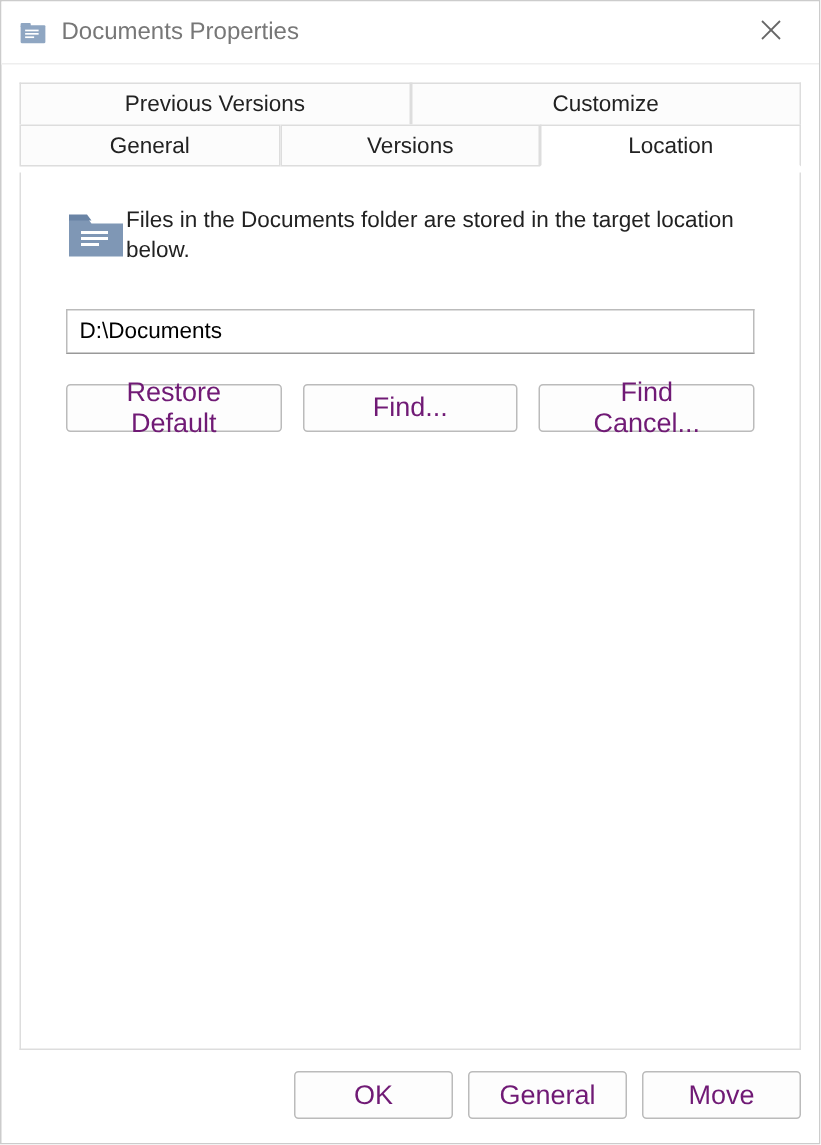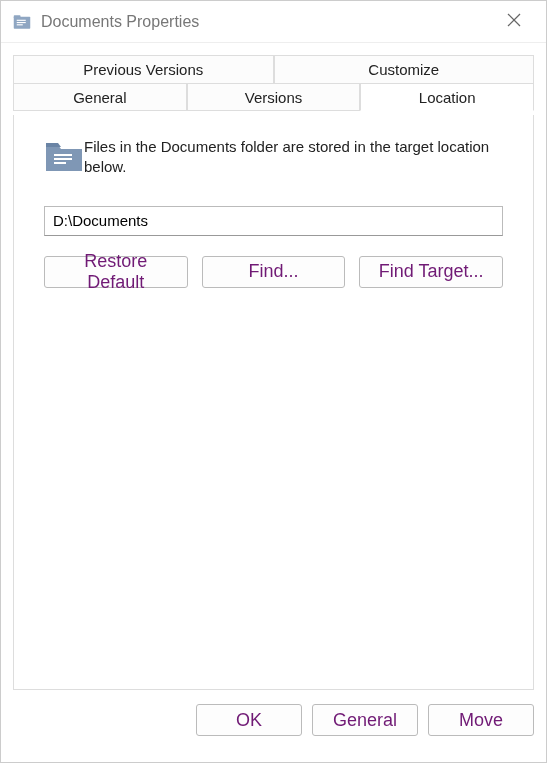--- a/index.html
+++ b/index.html
@@ -150,21 +150,21 @@
       align-items: center;
       justify-content: center;
       border-radius: 3px;
     }
     .action-row .btn { flex: 1; }
 
     .footer {
       display: flex;
       justify-content: flex-end;
       gap: 10px;
-      padding: 6px 12px 26px 12px;
+      padding: 6px 12px 16px 12px;
     }
     .footer .btn { width: 106px; }
   </style>
 </head>
 <body>
 
 <div class="window">
 
   <div class="titlebar">
     <span class="titlebar-icon">
@@ -225,21 +225,21 @@
         </span>
         <div class="intro-text">Files in the Documents folder are stored in the target location below.</div>
       </div>
 
 
       <input type="text" class="path-input" value="D:\Documents" style="">
 
       <div class="action-row">
         <button class="btn">Restore Default</button>
         <button class="btn">Find...</button>
-        <button class="btn">Find Target...</button>
+        <button class="btn">Find Cancel...</button>
       </div>
 
     </div>
 
   </div>
 
   <div class="footer">
     <button class="btn">OK</button>
     <button class="btn">General</button>
     <button class="btn">Move</button>

